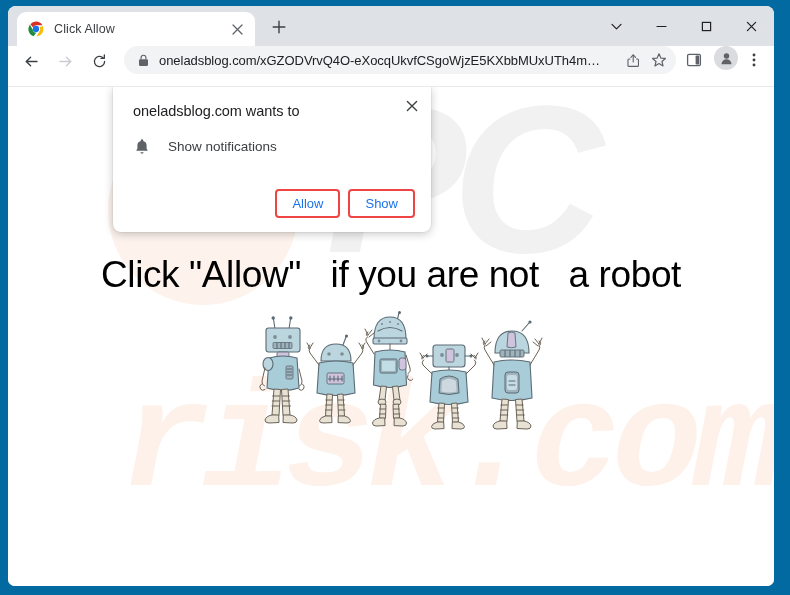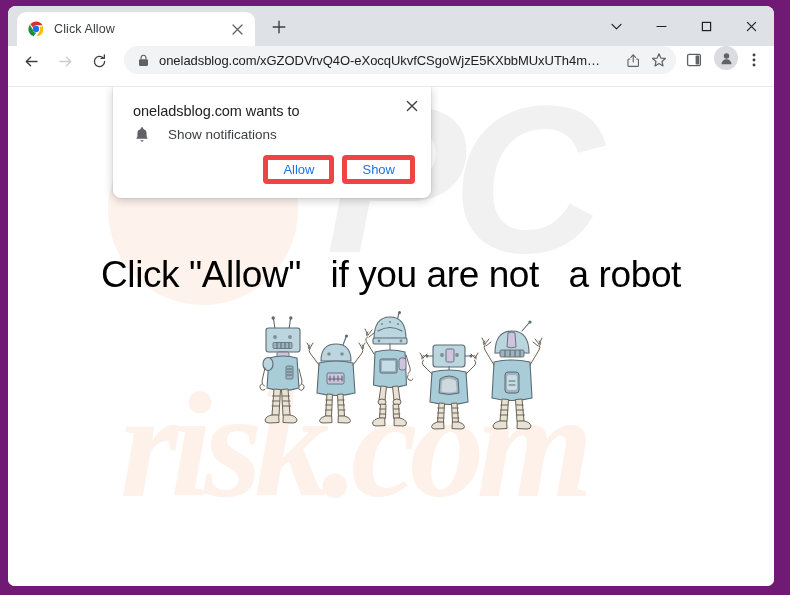--- a/index.html
+++ b/index.html
@@ -13,21 +13,21 @@
 
   body {
     background: #26538D;
   }
 
   
   #window-frame {
     position: absolute;
     left: 0; top: 0;
     width: 790px; height: 595px;
-    background: #701a75;
+    background: #0369a1;
     padding: 6px 16px 9px 8px;
   }
 
   #browser-window {
     position: relative;
     width: 100%;
     height: 100%;
     background: #ffffff;
     border-radius: 8px 8px 7px 7px;
     overflow: hidden;
@@ -215,21 +215,21 @@
   #wm-risk {
     position: absolute;
     left: 112px;
     top: 283px;
     font-size: 150px;
     font-weight: bold;
     font-style: italic;
     color: #fdf1ea;
     letter-spacing: -8px;
     line-height: 1;
-    font-family: Liberation Serif, serif;
+    font-family: Liberation Mono, monospace;
   }
   #wm-blob {
     position: absolute;
     left: 100px;
     top: 28px;
     width: 190px; height: 190px;
     border-radius: 50%;
     background: #fdf2ec;
   }
 
@@ -274,29 +274,29 @@
     width: 22px; height: 22px;
     display: flex; align-items: center; justify-content: center;
     border-radius: 50%;
     color: #3c4043;
   }
 
   #dialog-title {
     font-size: 14.5px;
     color: #202124;
     padding: 0 20px 0 20px;
-    margin-bottom: 6px;
+    margin-bottom: 18px;
     letter-spacing: -.05px;
   }
 
   #dialog-permission-row {
     display: flex;
     align-items: center;
     padding: 0 20px;
-    margin-bottom: 12px;
+    margin-bottom: 34px;
   }
 
   #bell-icon {
     flex: 0 0 18px;
     width: 18px; height: 18px;
     margin-right: 17px;
     display: flex; align-items: center; justify-content: center;
     color: #5f6368;
   }
 
@@ -310,21 +310,21 @@
     justify-content: flex-end;
     gap: 8px;
     padding: 0 16px 0 20px;
   }
 
   .dialog-btn {
     min-width: 63px;
     height: 29px;
     padding: 0 15px;
     background: #ffffff;
-    border: 5px solid #ef4444;
+    border: 2px solid #ef4444;
     border-radius: 4px;
     font-size: 13px;
     font-family: "Liberation Sans", sans-serif;
     color: #1a73e8;
     display: flex;
     align-items: center;
     justify-content: center;
     cursor: pointer;
     white-space: nowrap;
   }

